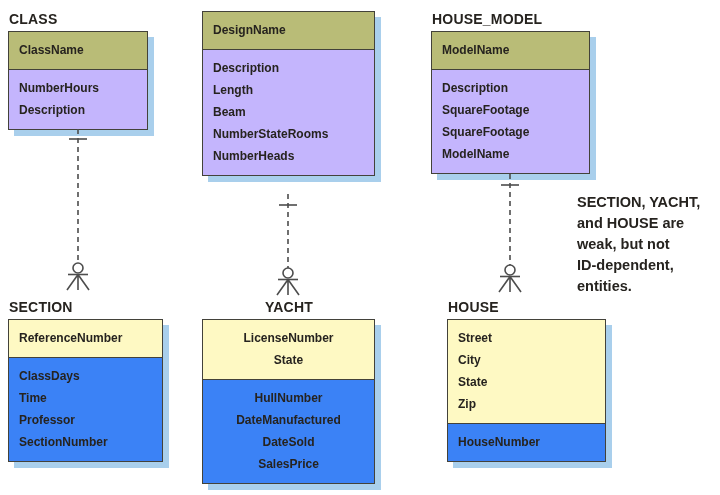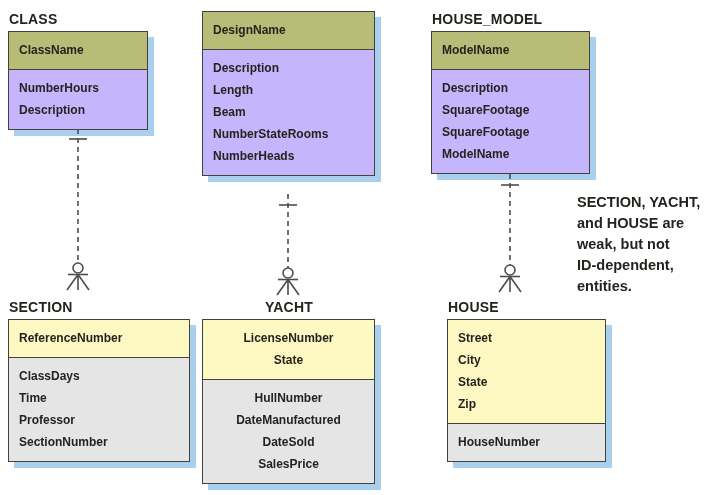--- a/index.html
+++ b/index.html
@@ -30,21 +30,21 @@
   .key-section,.attr-section{
     padding:7px 10px 8px 10px;
     font-size:12px;
     font-weight:700;
     line-height:22px;
   }
   .key-section{border-bottom:1.6px solid #43423a;}
   .green .key-section{background:#b9bc77;}
   .green .attr-section{background:#c4b5fd;}
   .orange .key-section{background:#fef9c3;}
-  .orange .attr-section{background:#e5e5e5;}
+  .orange .attr-section{background:#3b82f6;}
   .attr-row{white-space:nowrap;}
   .connector{position:absolute;}
   .annotation{
     position:absolute;
     left:577px;top:192px;width:150px;
     font-size:14.5px;
     font-weight:700;
     line-height:21px;
     white-space:pre-line;
     color:#26231f;
@@ -91,21 +91,21 @@
       </div>
       <div class="attr-section">
         <div class="attr-row">Description</div>
         <div class="attr-row">SquareFootage</div>
         <div class="attr-row">SquareFootage</div>
         <div class="attr-row">ModelName</div>
       </div>
     </div>
   </div>
 
-  <div class="entity orange" style="left:8px;top:299px;width:182px;">
+  <div class="entity orange" style="left:8px;top:299px;width:155px;">
     <div class="entity-title">SECTION</div>
     <div class="entity-box">
       <div class="key-section">
         <div class="attr-row">ReferenceNumber</div>
       </div>
       <div class="attr-section">
         <div class="attr-row">ClassDays</div>
         <div class="attr-row">Time</div>
         <div class="attr-row">Professor</div>
         <div class="attr-row">SectionNumber</div>

